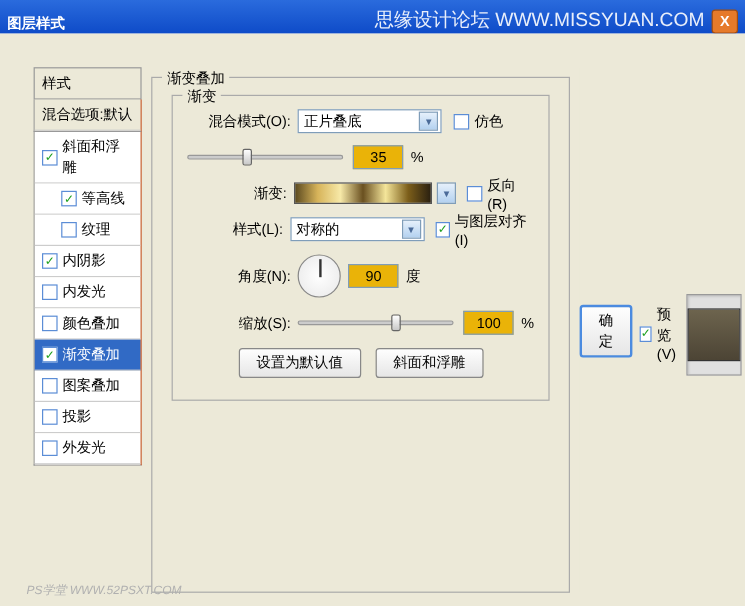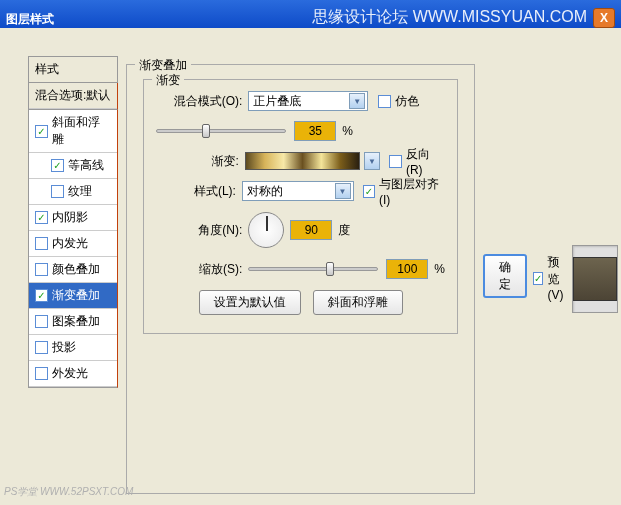--- a/index.html
+++ b/index.html
@@ -32,21 +32,21 @@
 .gradbar { width: 120px; height: 18px; border: 1px solid #555; background: linear-gradient(to right,#5c4a20,#d7b45a,#f7e9a8,#6a5020,#f4e59a,#7c5e1a,#2a2010); margin-right: 4px; }
 .dial { width: 36px; height: 36px; border: 1px solid #888; border-radius: 50%; background: radial-gradient(#fff,#e8e8e8); position: relative; margin-right: 6px; }
 .dial .hand { position: absolute; width: 2px; height: 15px; background: #333; left: 17px; top: 3px; transform-origin: bottom center; }
 .btn { background: linear-gradient(#fefefe,#e6e6e6); border: 1px solid #888; border-radius: 3px; padding: 3px 14px; display: inline-block; text-align: center; }
 .btnrow { display: flex; gap: 12px; justify-content: center; margin-top: 10px; }
 .rightcol { width: 110px; display: flex; flex-direction: row; gap: 6px; align-items: center; background: #ece9d8; padding-top: 2px; }
 .rightcol .btn { width: 100px; }
 .btn.primary { border: 2px solid #4b8be0; }
 .preview { width: 68px; height: 68px; background: #e0e0e0; border: 1px solid #999; display: flex; align-items: center; justify-content: center; margin-top: 6px; box-shadow: inset 1px 1px 2px rgba(0,0,0,0.15); }
 .swatch { width: 44px; height: 44px; background: linear-gradient(#6d644e,#4c4435); border: 1px solid #333; }
-.watermark { position: absolute; bottom: 6px; left: 4px; font-size: 10px; color: #b0b0b0; font-style: italic; }
+.watermark { position: absolute; bottom: 6px; left: 22px; font-size: 10px; color: #b0b0b0; font-style: italic; }
 .outer { background: #ece9d8; height: 477px; position: relative; }
 </style>
 </head>
 <body>
 
 <div class="titlebar">
   <span class="title">图层样式</span>
   <span class="site">思缘设计论坛  WWW.MISSYUAN.COM</span>
   <div class="closebtn">
       <span>X</span>

